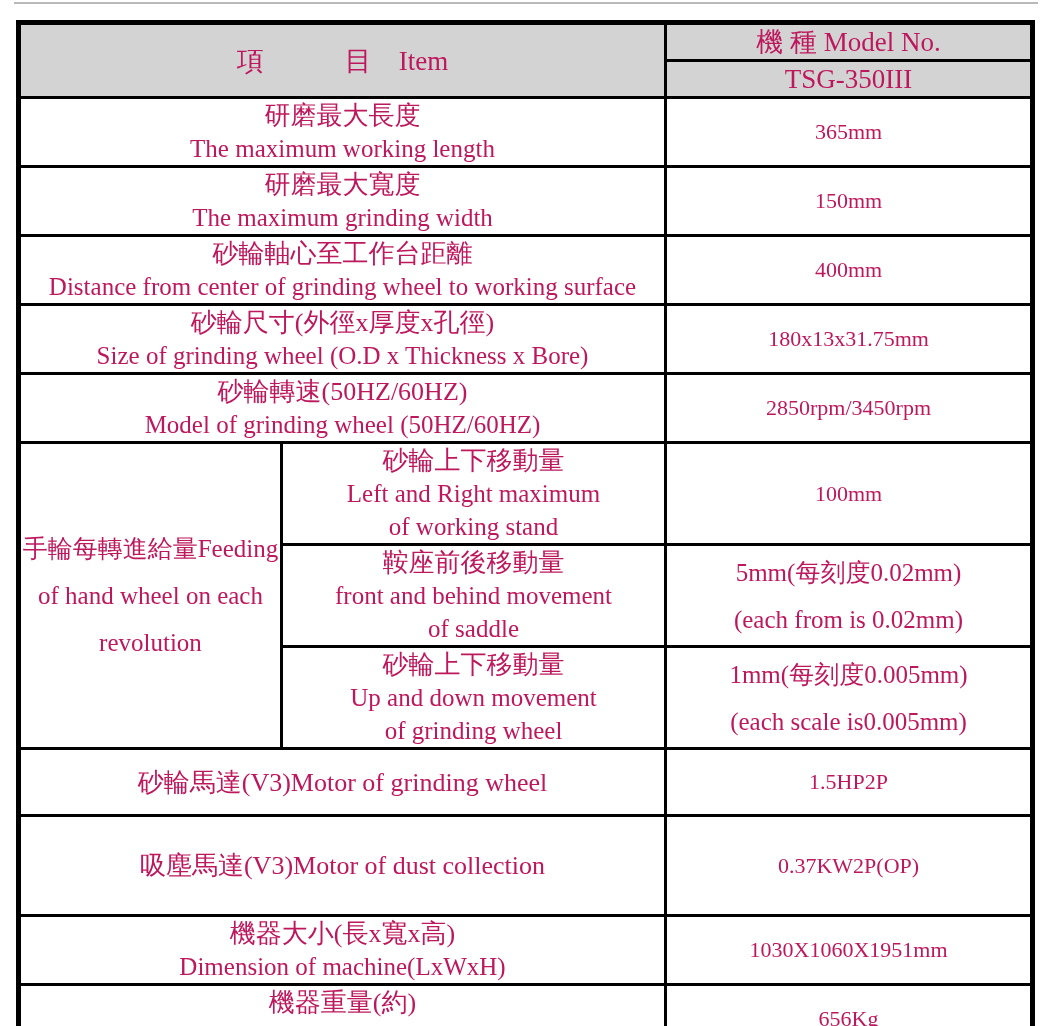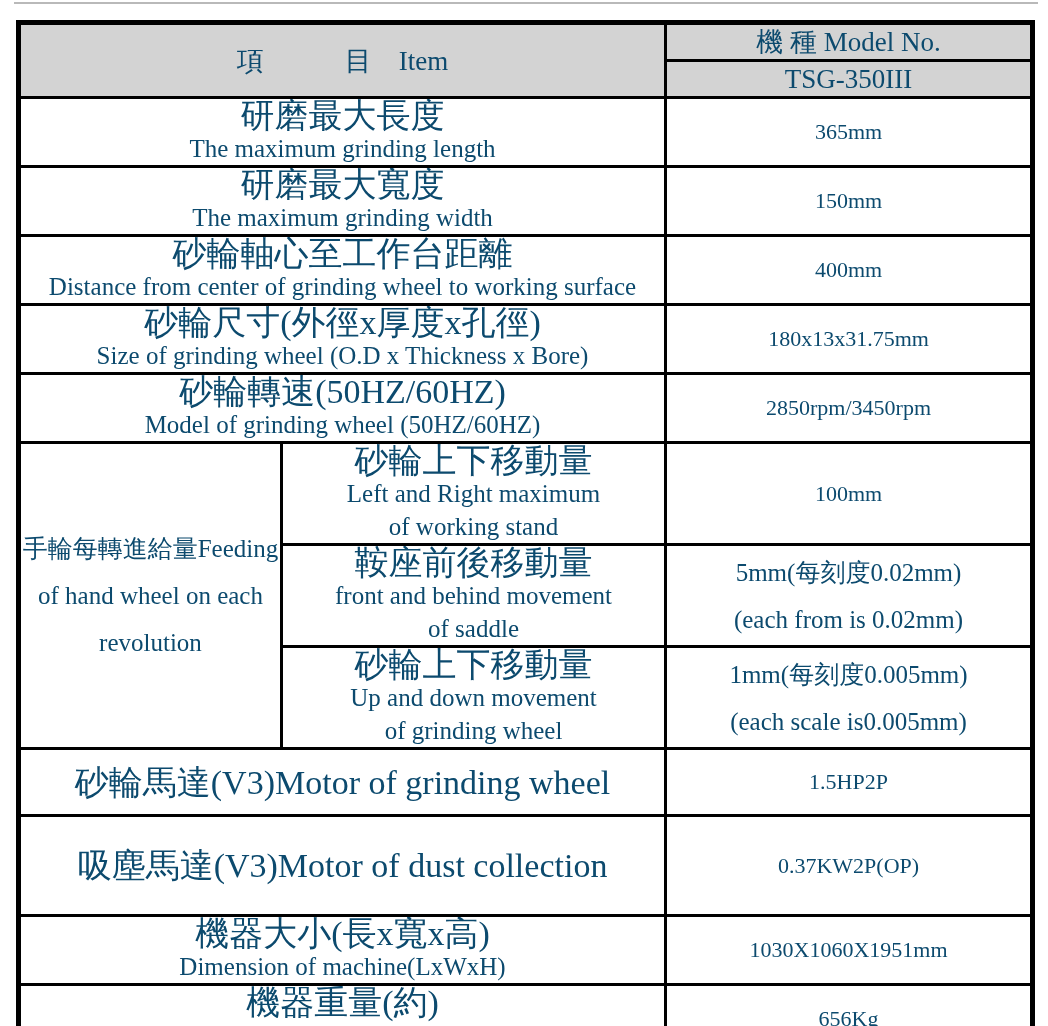--- a/index.html
+++ b/index.html
@@ -9,21 +9,21 @@
     width: 1048px;
     height: 1026px;
     overflow: hidden;
   }
   .canvas {
     position: relative;
     width: 1048px;
     height: 874px;
     background: #ffffff;
     font-family: "Liberation Serif", "DejaVu Serif", serif;
-    color: #0c4a6e;
+    color: #be185d;
   }
   .artifact-line {
     position: absolute;
     left: 14px;
     top: 2px;
     width: 1024px;
     height: 2px;
     background: #b9b9b9;
   }
   table.spec-table {
@@ -41,21 +41,21 @@
     vertical-align: middle;
     padding: 0;
     overflow: hidden;
   }
   table.spec-table { border: 5px solid #000000; }
   td.gray { background: #d3d3d3; }
   td.thin-bottom { border-bottom: 2px solid #000000; margin-top: 45px; }
   td.thin-top { border-top: 2px solid #000000; }
   .line {
     display: block;
-    font-size: 34px;
+    font-size: 26px;
     line-height: 33px;
     white-space: nowrap;
   }
   .hline {
     display: block;
     font-size: 27px;
     line-height: 34px;
     white-space: nowrap;
   }
   .wline {
@@ -96,21 +96,21 @@
       </tr>
       <tr style="height:30px">
         <td class="gray thin-top">
           <span class="hline">TSG-350III</span>
         </td>
       </tr>
 
       <tr style="height:64px">
         <td colspan="2">
           <span class="line">研磨最大長度</span>
-          <span class="line en">The maximum grinding length</span>
+          <span class="line en">The maximum working length</span>
         </td>
         <td>
           <span class="val">365mm</span>
         </td>
       </tr>
       <tr style="height:68px">
         <td colspan="2">
           <span class="line">研磨最大寬度</span>
           <span class="line en">The maximum grinding width</span>
         </td>

